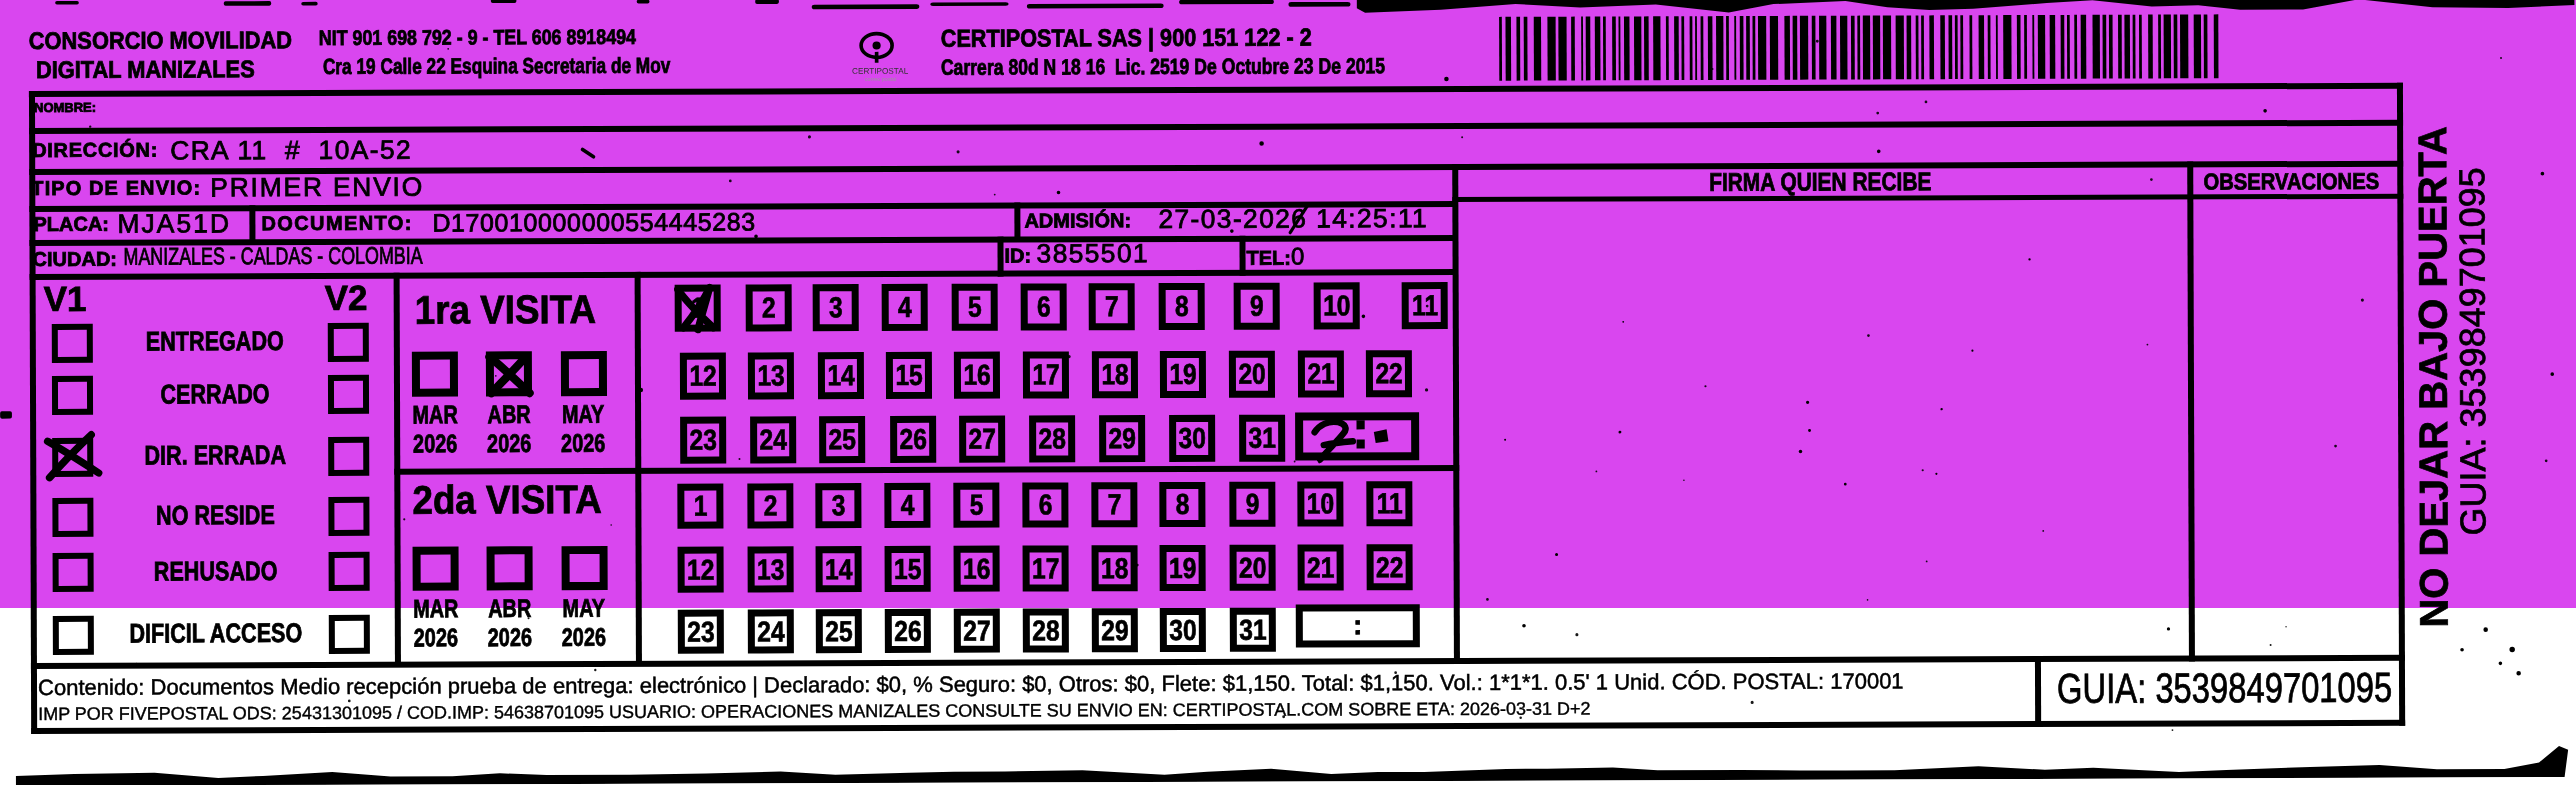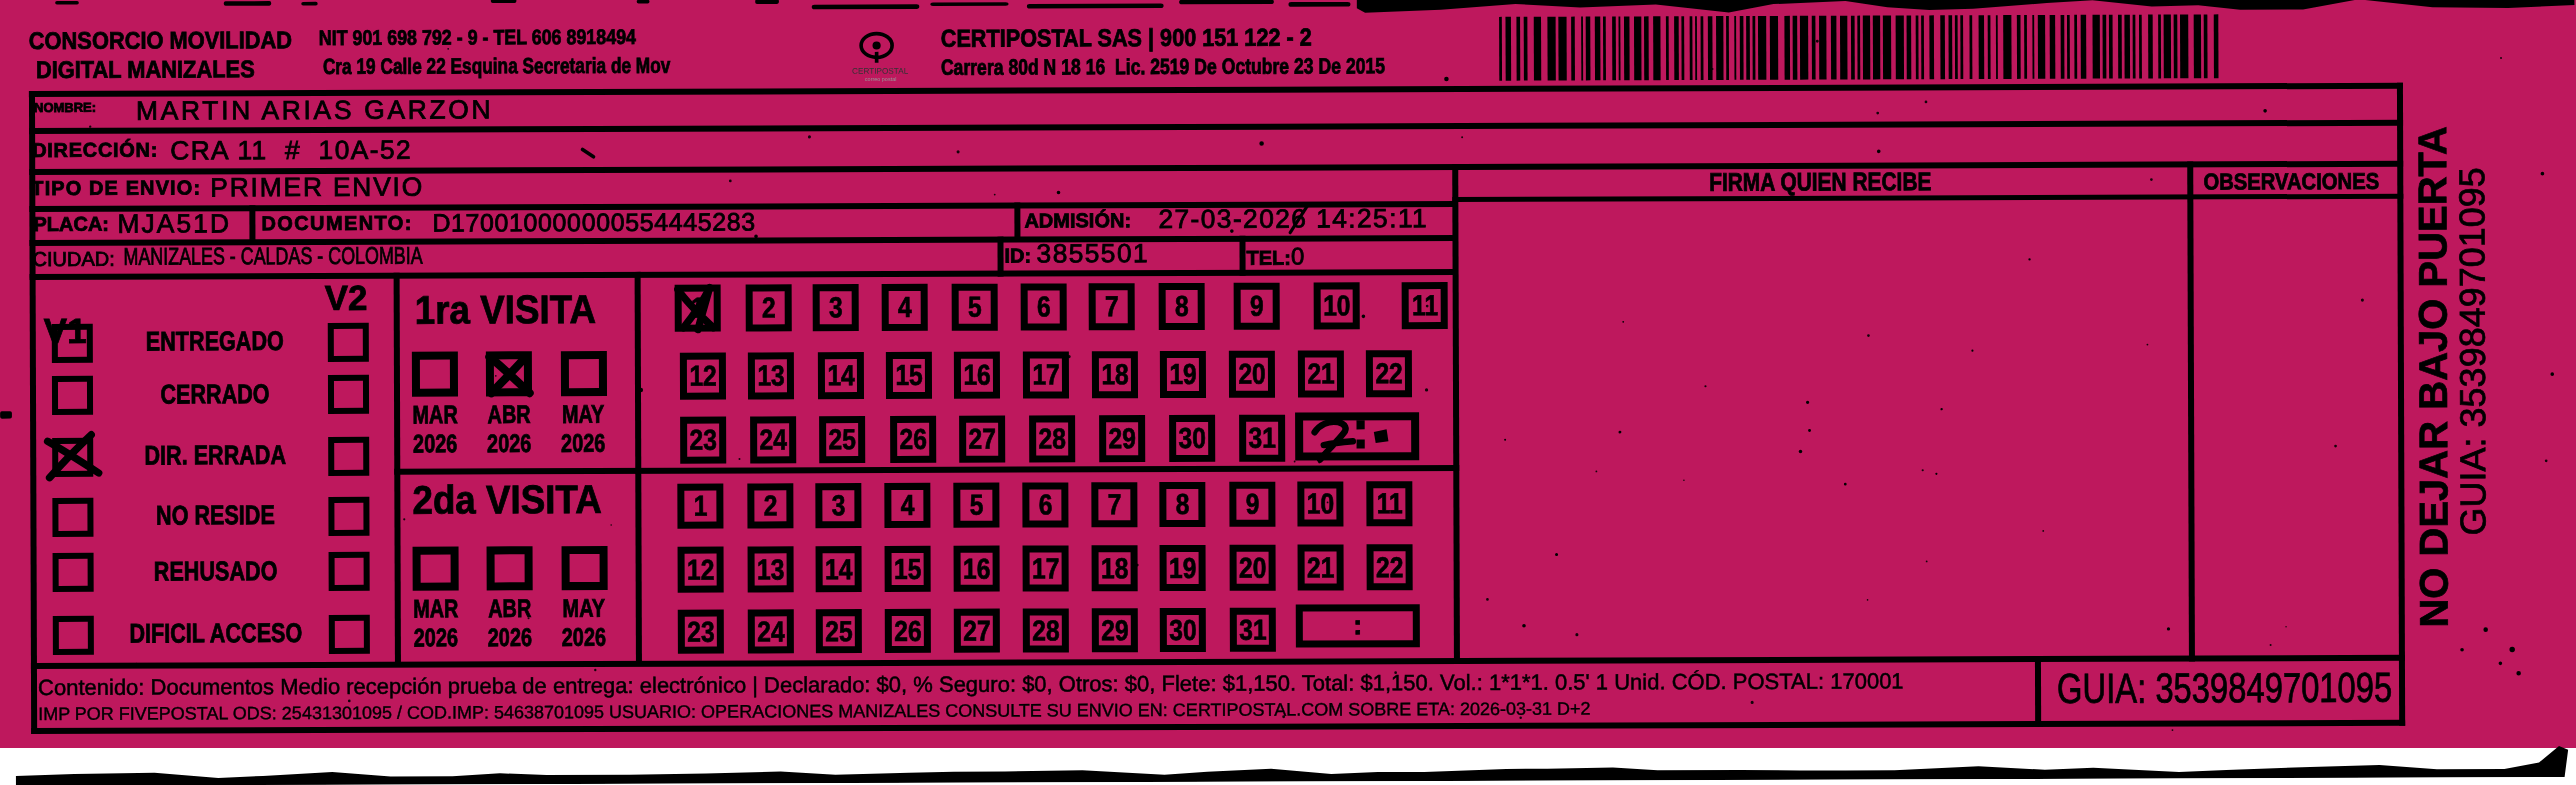--- a/index.html
+++ b/index.html
@@ -1,15 +1,15 @@
 <!DOCTYPE html>
 <html style="font-size:14.6px"><head><meta charset="utf-8"><style>
 *{margin:0;padding:0;box-sizing:border-box}
 html,body{width:2576px;height:786px;background:#fff;overflow:hidden}
-#page{position:relative;width:2576px;height:748px;background:#be185d;font-family:"Liberation Sans",sans-serif;color:#000}
+#page{position:relative;width:2576px;height:608px;background:#d946ef;font-family:"Liberation Sans",sans-serif;color:#000}
 #tilt{position:absolute;left:0;top:0;width:2576px;height:786px;transform:rotate(-0.2deg);transform-origin:32px 393px}
 .ln{position:absolute;background:#000}
 .bx{position:absolute;border:6.4px solid #000}
 .t{position:absolute;white-space:nowrap;line-height:1.12;-webkit-text-stroke:0.8px #000}
 .t.c{transform-origin:50% 50%}
 .cb{position:absolute;border:7.3px solid #000;display:flex;align-items:center;justify-content:center}
 .cb span{font-weight:700;font-size:29px;transform:scaleX(0.85);line-height:1;-webkit-text-stroke:0.7px #000}
 .rot{position:absolute}
 .rt{position:absolute;left:0;top:100%;transform-origin:0 0;transform:rotate(-90deg);white-space:nowrap;-webkit-text-stroke:0.7px #000}
 .lay{position:absolute;left:0;top:0}
@@ -37,39 +37,38 @@
 <div class="ln" style="left:394px;top:274px;width:5.5px;height:394px"></div>
 <div class="ln" style="left:635px;top:274px;width:5.5px;height:394px"></div>
 <div class="ln" style="left:1453px;top:169px;width:5.5px;height:500px"></div>
 <div class="ln" style="left:2188px;top:169px;width:5.5px;height:500px"></div>
 <div class="ln" style="left:250px;top:206px;width:5.5px;height:39px"></div>
 <div class="ln" style="left:1015px;top:206px;width:6.4px;height:39px"></div>
 <div class="ln" style="left:998px;top:240px;width:6.4px;height:40px"></div>
 <div class="ln" style="left:1240px;top:240px;width:6.4px;height:40px"></div>
 <div class="ln" style="left:2034px;top:663px;width:6.4px;height:71px"></div>
 <div class="t" id="lab1" style="left:35px;top:101px;font-size:13px;font-weight:700;">NOMBRE:</div>
-<div class="t" id="val1" style="left:137px;top:97px;font-size:26.4px;font-weight:400;letter-spacing:2.7px;">MARTIN ARIAS GARZON</div>
 <div class="t" id="lab2" style="left:33px;top:139px;font-size:20px;font-weight:700;letter-spacing:0.7px;">DIRECCIÓN:</div>
 <div class="t" id="val2" style="left:171px;top:137px;font-size:26.4px;font-weight:400;letter-spacing:1.4px;">CRA 11&nbsp; #&nbsp; 10A-52</div>
 <div class="t" id="lab3" style="left:32px;top:177px;font-size:20px;font-weight:700;letter-spacing:1.1px;">TIPO DE ENVIO:</div>
 <div class="t" id="val3" style="left:211px;top:174px;font-size:26.4px;font-weight:400;letter-spacing:1.8px;">PRIMER ENVIO</div>
 <div class="t" style="left:34px;top:213px;font-size:20px;font-weight:700;">PLACA:</div>
 <div class="t" style="left:118px;top:210px;font-size:26.4px;font-weight:400;letter-spacing:2.1px;">MJA51D</div>
 <div class="t" style="left:262px;top:213px;font-size:20px;font-weight:700;letter-spacing:1.4px;">DOCUMENTO:</div>
 <div class="t" id="val4" style="left:433px;top:210px;font-size:25px;font-weight:400;letter-spacing:0.6px;">D170010000000554445283</div>
 <div class="t" style="left:1025px;top:213px;font-size:20px;font-weight:700;">ADMISIÓN:</div>
 <div class="t" id="val5" style="left:1159px;top:209px;font-size:26.4px;font-weight:400;letter-spacing:1.4px;">27-03-2026 14:25:11</div>
-<div class="t" style="left:33px;top:248px;font-size:20px;font-weight:400;">CIUDAD:</div>
+<div class="t" style="left:33px;top:248px;font-size:20px;font-weight:700;">CIUDAD:</div>
 <div class="t" id="val6" style="left:124px;top:244px;font-size:24px;font-weight:400;transform:scaleX(0.745);transform-origin:0 0;">MANIZALES - CALDAS - COLOMBIA</div>
 <div class="t" style="left:1005px;top:248px;font-size:20px;font-weight:700;">ID:</div>
 <div class="t" style="left:1037px;top:243px;font-size:26.4px;font-weight:400;letter-spacing:1.4px;">3855501</div>
 <div class="t" style="left:1247px;top:248px;font-size:20px;font-weight:700;">TEL:<span style="font-weight:400;font-size:24px">0</span></div>
 <div class="t c" style="left:1821px;top:188px;font-size:25.5px;font-weight:700;transform:translate(-50%,-50%) scaleX(0.82);">FIRMA QUIEN RECIBE</div>
 <div class="t c" style="left:2292px;top:190px;font-size:23px;font-weight:700;transform:translate(-50%,-50%) scaleX(0.88);">OBSERVACIONES</div>
-<div class="t" style="left:44px;top:279px;font-size:35px;font-weight:700;margin-top:32px;">V1</div>
+<div class="t" style="left:44px;top:279px;font-size:35px;font-weight:700;">V1</div>
 <div class="t" style="left:325px;top:279px;font-size:35px;font-weight:700;">V2</div>
 <div class="bx" style="left:52px;top:324px;width:41px;height:39px;border-width:6.4px"></div>
 <div class="bx" style="left:328px;top:324px;width:41px;height:39px;border-width:6.4px"></div>
 <div class="t c" style="left:215px;top:342px;font-size:27px;font-weight:700;transform:translate(-50%,-50%) scaleX(0.8);">ENTREGADO</div>
 <div class="bx" style="left:52px;top:376px;width:41px;height:39px;border-width:6.4px"></div>
 <div class="bx" style="left:328px;top:376px;width:41px;height:39px;border-width:6.4px"></div>
 <div class="t c" style="left:215px;top:395px;font-size:27px;font-weight:700;transform:translate(-50%,-50%) scaleX(0.8);">CERRADO</div>
 <div class="bx" style="left:52px;top:438px;width:41px;height:39px;border-width:6.4px"></div>
 <div class="bx" style="left:328px;top:438px;width:41px;height:39px;border-width:6.4px"></div>
 <div class="t c" style="left:215px;top:456px;font-size:27px;font-weight:700;transform:translate(-50%,-50%) scaleX(0.8);">DIR. ERRADA</div>

